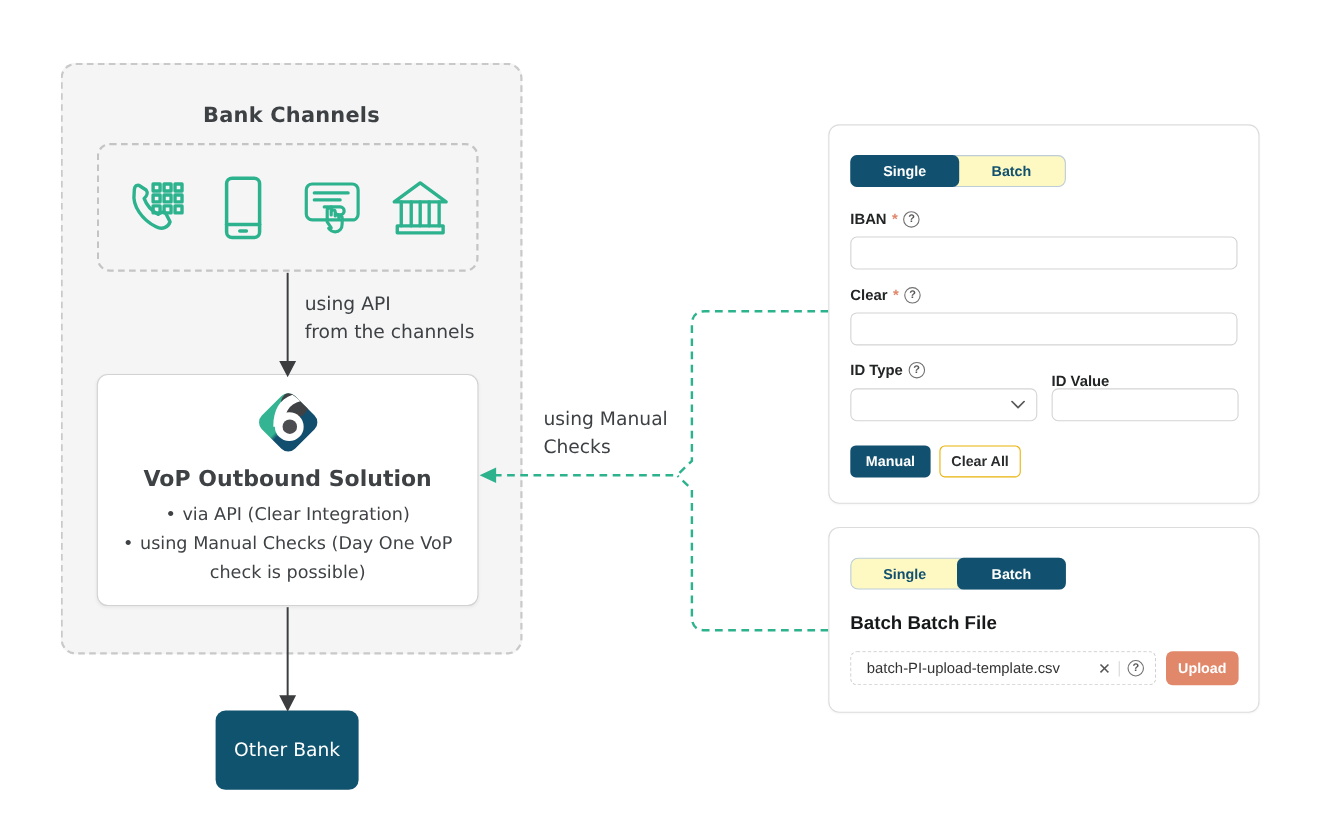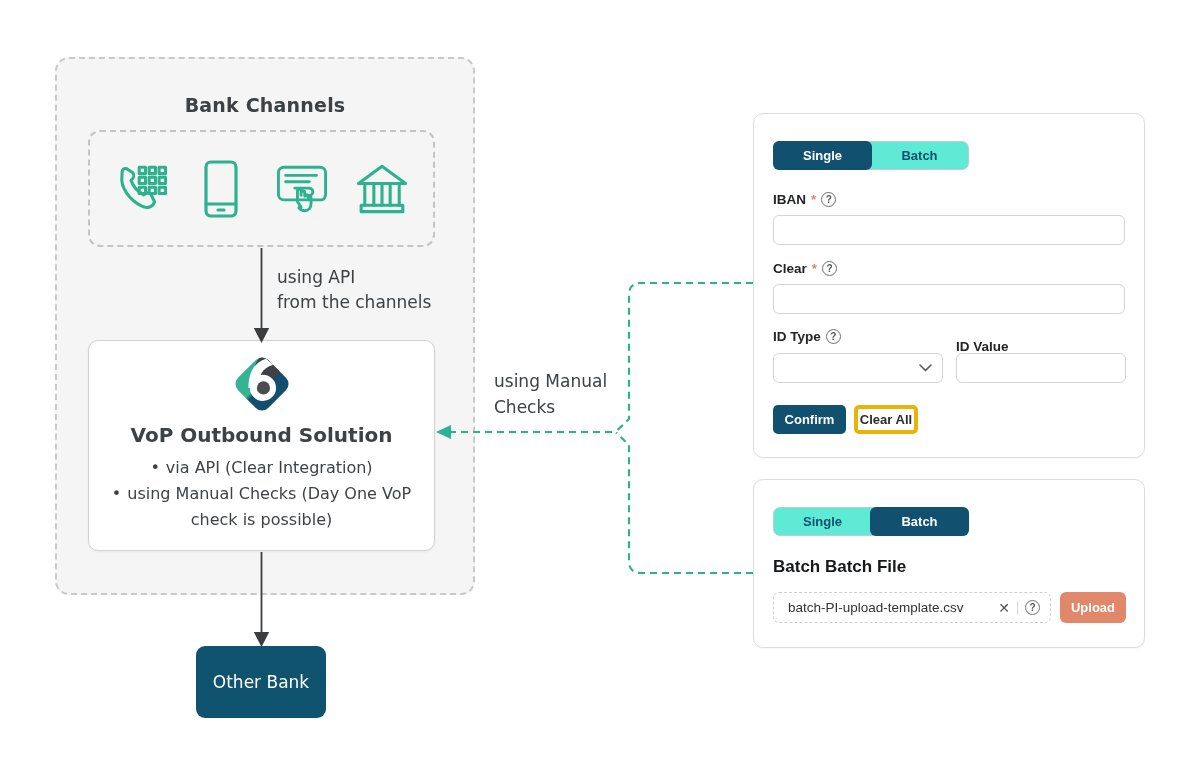--- a/index.html
+++ b/index.html
@@ -46,40 +46,40 @@
   .overlay { position:absolute; left:0; top:0; width:1200px; height:761px; pointer-events:none; }
 
   
   .panel {
     position:absolute; background:#ffffff; border:1px solid #dcdcdc; border-radius:10px;
     box-shadow:0 1px 2px rgba(0,0,0,.03);
   }
   .panel-single { left:753px; top:113px; width:392px; height:345px; }
   .panel-batch  { left:753px; top:479px; width:392px; height:169px; }
   .tabs { position:absolute; left:19px; top:27px; display:flex; height:29px;
-          border:1px solid #bccdd6; border-radius:7px; background:#5eead4; }
+          border:1px solid #bccdd6; border-radius:7px; background:#fef9c3; }
   .tab { width:97px; display:flex; align-items:center; justify-content:center;
          font-size:13px; font-weight:700; cursor:pointer; }
   .tab.active { background:#11506f; color:#ffffff; border-radius:6px; margin:-1px; width:99px; }
   .tab.inactive { color:#11506f; }
   .field-label { position:absolute; display:flex; align-items:flex-end; gap:5px;
                  font-size:13.5px; font-weight:700; color:#222425; }
   .req-star { color:#e1876a; font-weight:700; }
   .help-icon { width:15px; height:15px; border:1.4px solid #707070; border-radius:50%;
                display:inline-flex; align-items:center; justify-content:center;
                font-size:10px; font-weight:700; color:#555; cursor:pointer; }
   .text-input { position:absolute; height:30px; border:1px solid #d4d4d4; border-radius:6px;
                 background:#fff; font-size:13px; padding:0 10px; color:#333; outline:none; }
   .select-box { position:absolute; height:30px; border:1px solid #d4d4d4; border-radius:6px;
                 background:#fff; display:flex; align-items:center; justify-content:flex-end;
                 padding-right:10px; cursor:pointer; }
   .btn { position:absolute; height:29px; border-radius:5px; font-size:13px; font-weight:700;
          display:flex; align-items:center; justify-content:center; cursor:pointer; }
   .btn-confirm { left:19px; top:291px; width:73px; background:#11506f; color:#fff; border:none; }
-  .btn-clear   { left:100px; top:291px; width:64px; background:#fff; color:#2a2c2e; border:4px solid #eab308; }
+  .btn-clear   { left:100px; top:291px; width:74px; background:#fff; color:#2a2c2e; border:1px solid #eab308; }
   .upload-heading { position:absolute; left:19px; top:77px; font-size:17px; font-weight:700; color:#161819; }
   .file-box { position:absolute; left:19px; top:112px; width:278px; height:31px;
               border:1.5px dashed #cfcfcf; border-radius:6px; background:#fff;
               display:flex; align-items:center; padding:0 10px 0 14px; cursor:pointer; }
   .file-name { flex:1; font-size:13.5px; color:#333; }
   .file-x { font-size:14px; color:#555; cursor:pointer; padding:0 7px 0 2px; }
   .file-sep { width:1px; height:14px; background:#d8d8d8; margin-right:7px; }
   .btn-upload { left:306px; top:112px; width:66px; height:31px; background:#e1876a; color:#fff;
                 border:none; border-radius:6px; }
 </style>
@@ -216,21 +216,21 @@
     <svg width="13" height="8" viewBox="0 0 13 8">
       <path d="M1 1 L6.5 6.5 L12 1" stroke="#5a5a5a" stroke-width="1.6" fill="none" stroke-linecap="round" stroke-linejoin="round"></path>
     </svg>
   </div>
 
   <div class="field-label" style="left:202px; top:225px;">
     <span>ID Value</span>
   </div>
   <input class="text-input" style="left: 202px; top: 239px; width: 170px;" value="">
 
-  <button class="btn btn-confirm">Confirm</button>
+  <button class="btn btn-confirm">Manual</button>
   <button class="btn btn-clear">Clear All</button>
 </div>
 
 <div class="panel panel-batch">
   <div class="tabs">
     <div class="tab inactive">Single</div>
     <div class="tab active">Batch</div>
   </div>
 
   <div class="upload-heading">Batch Batch File</div>

